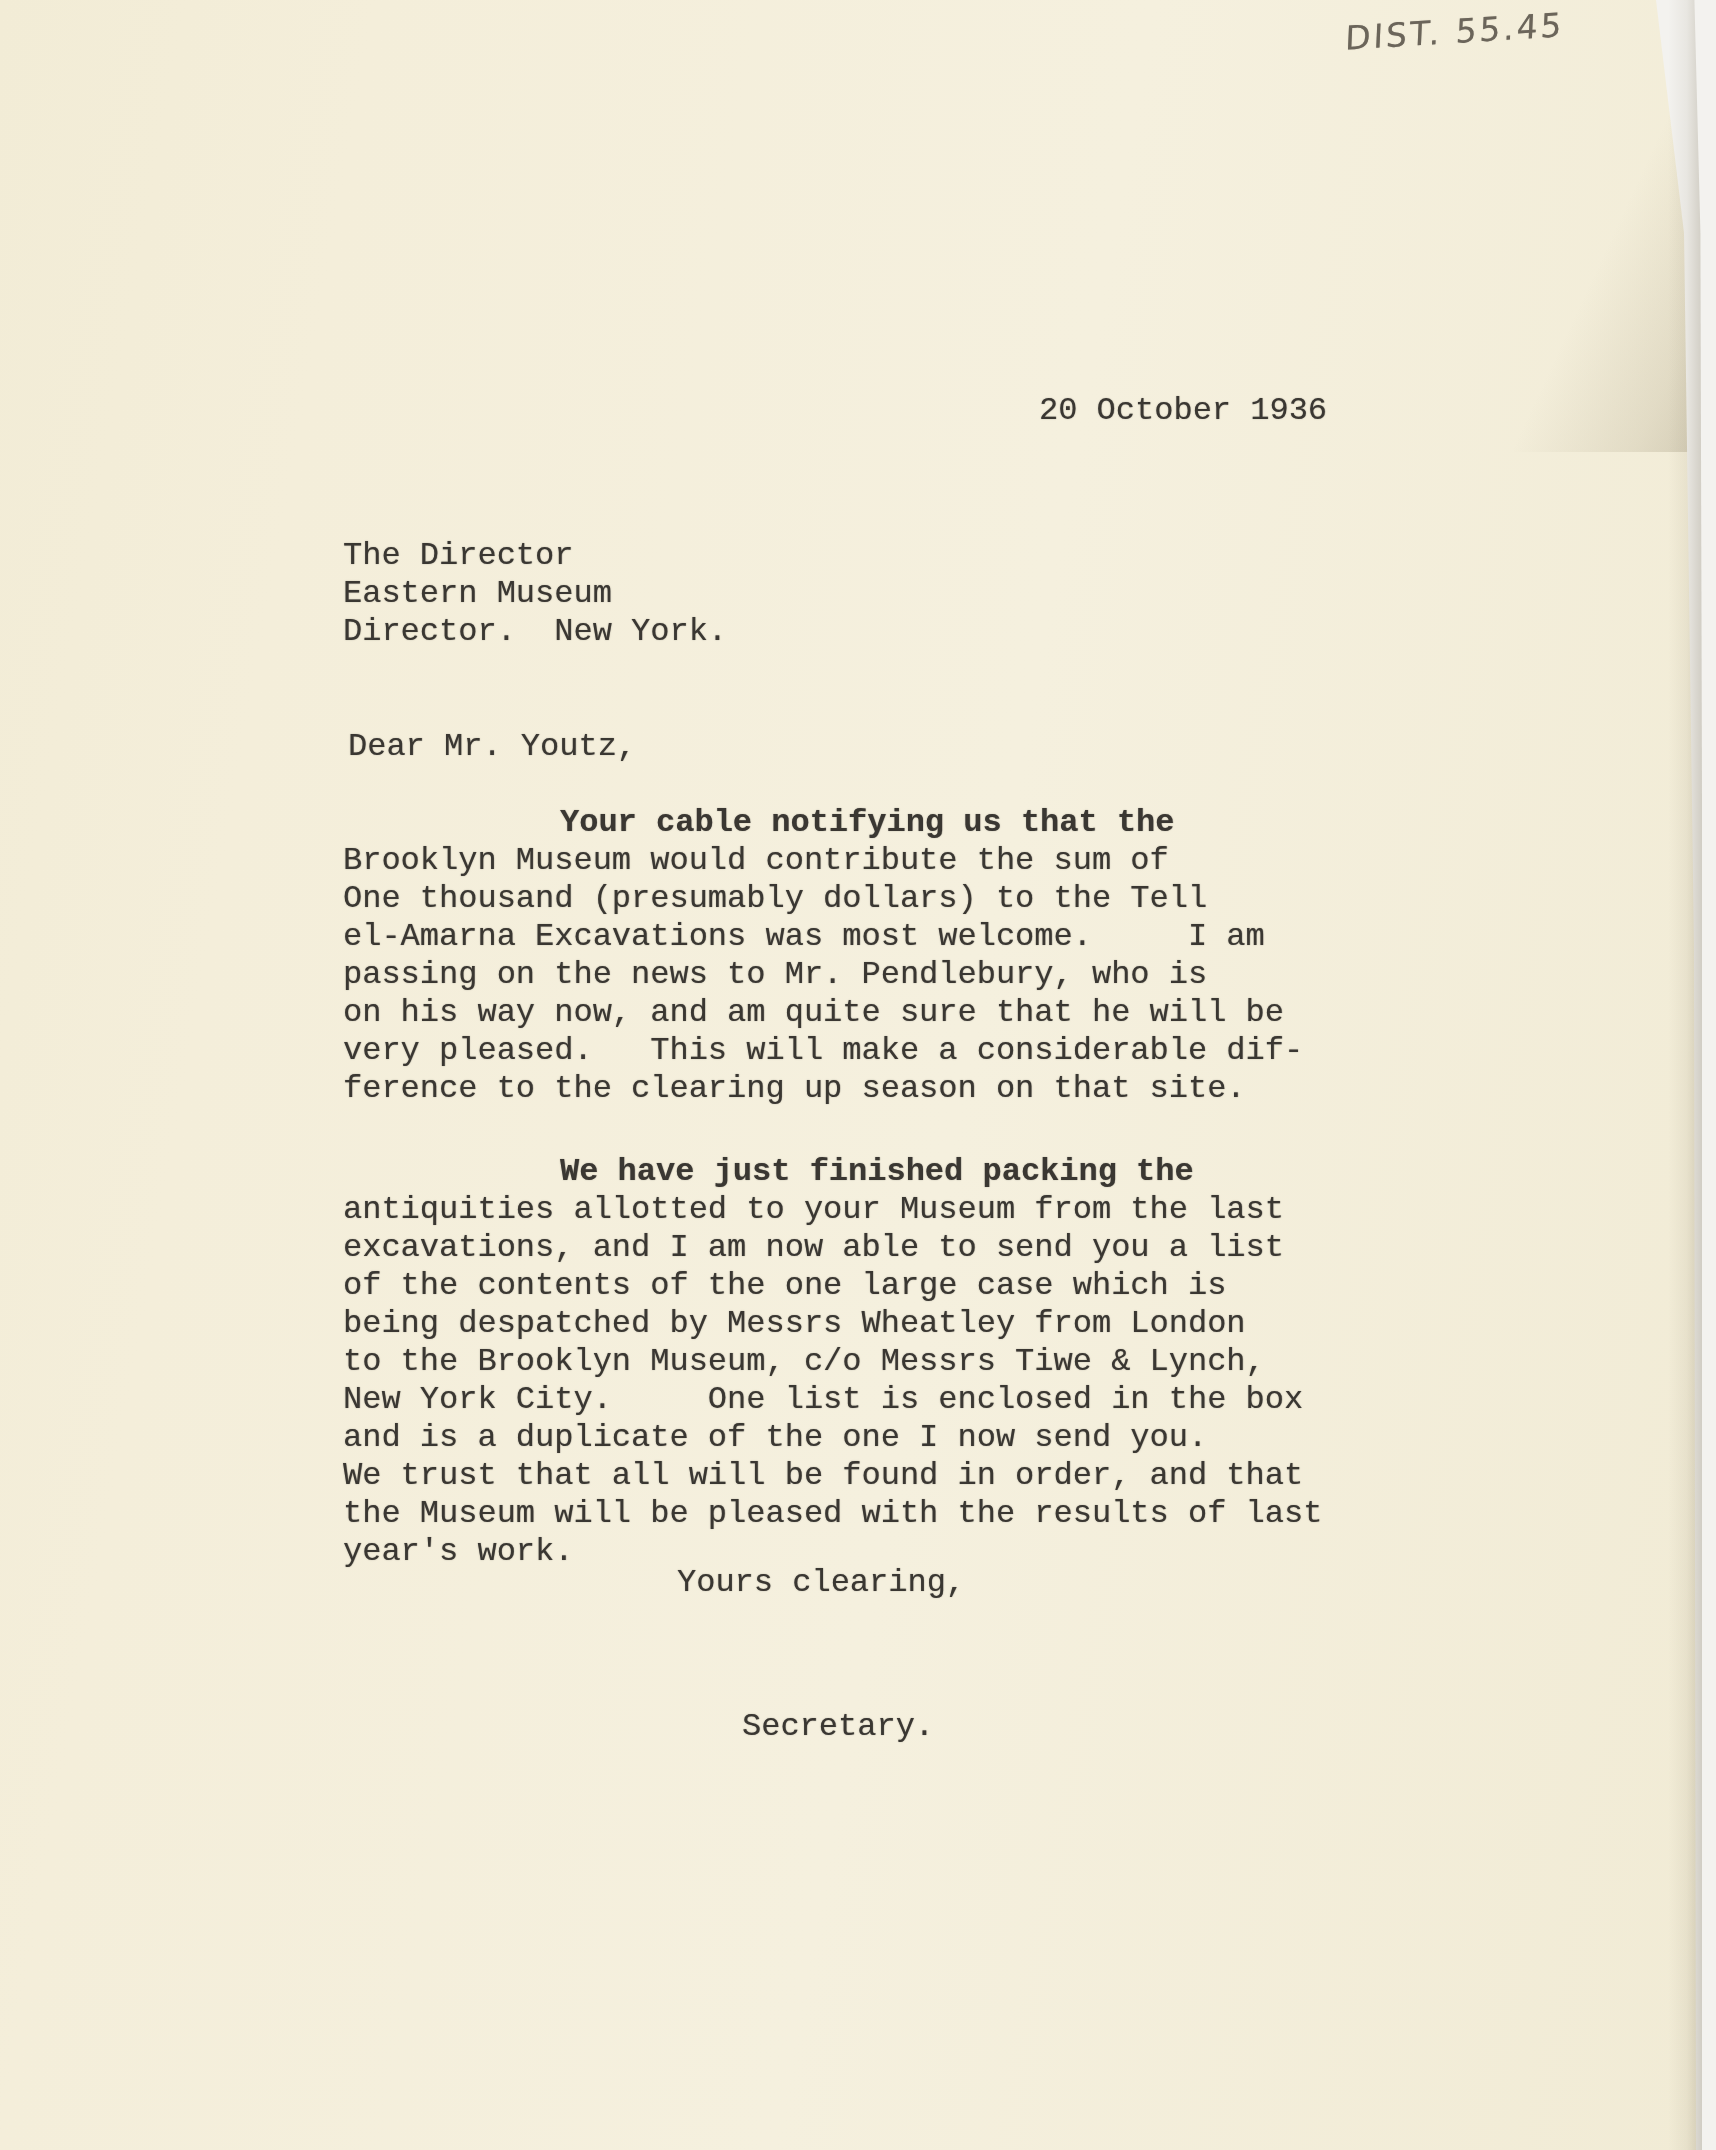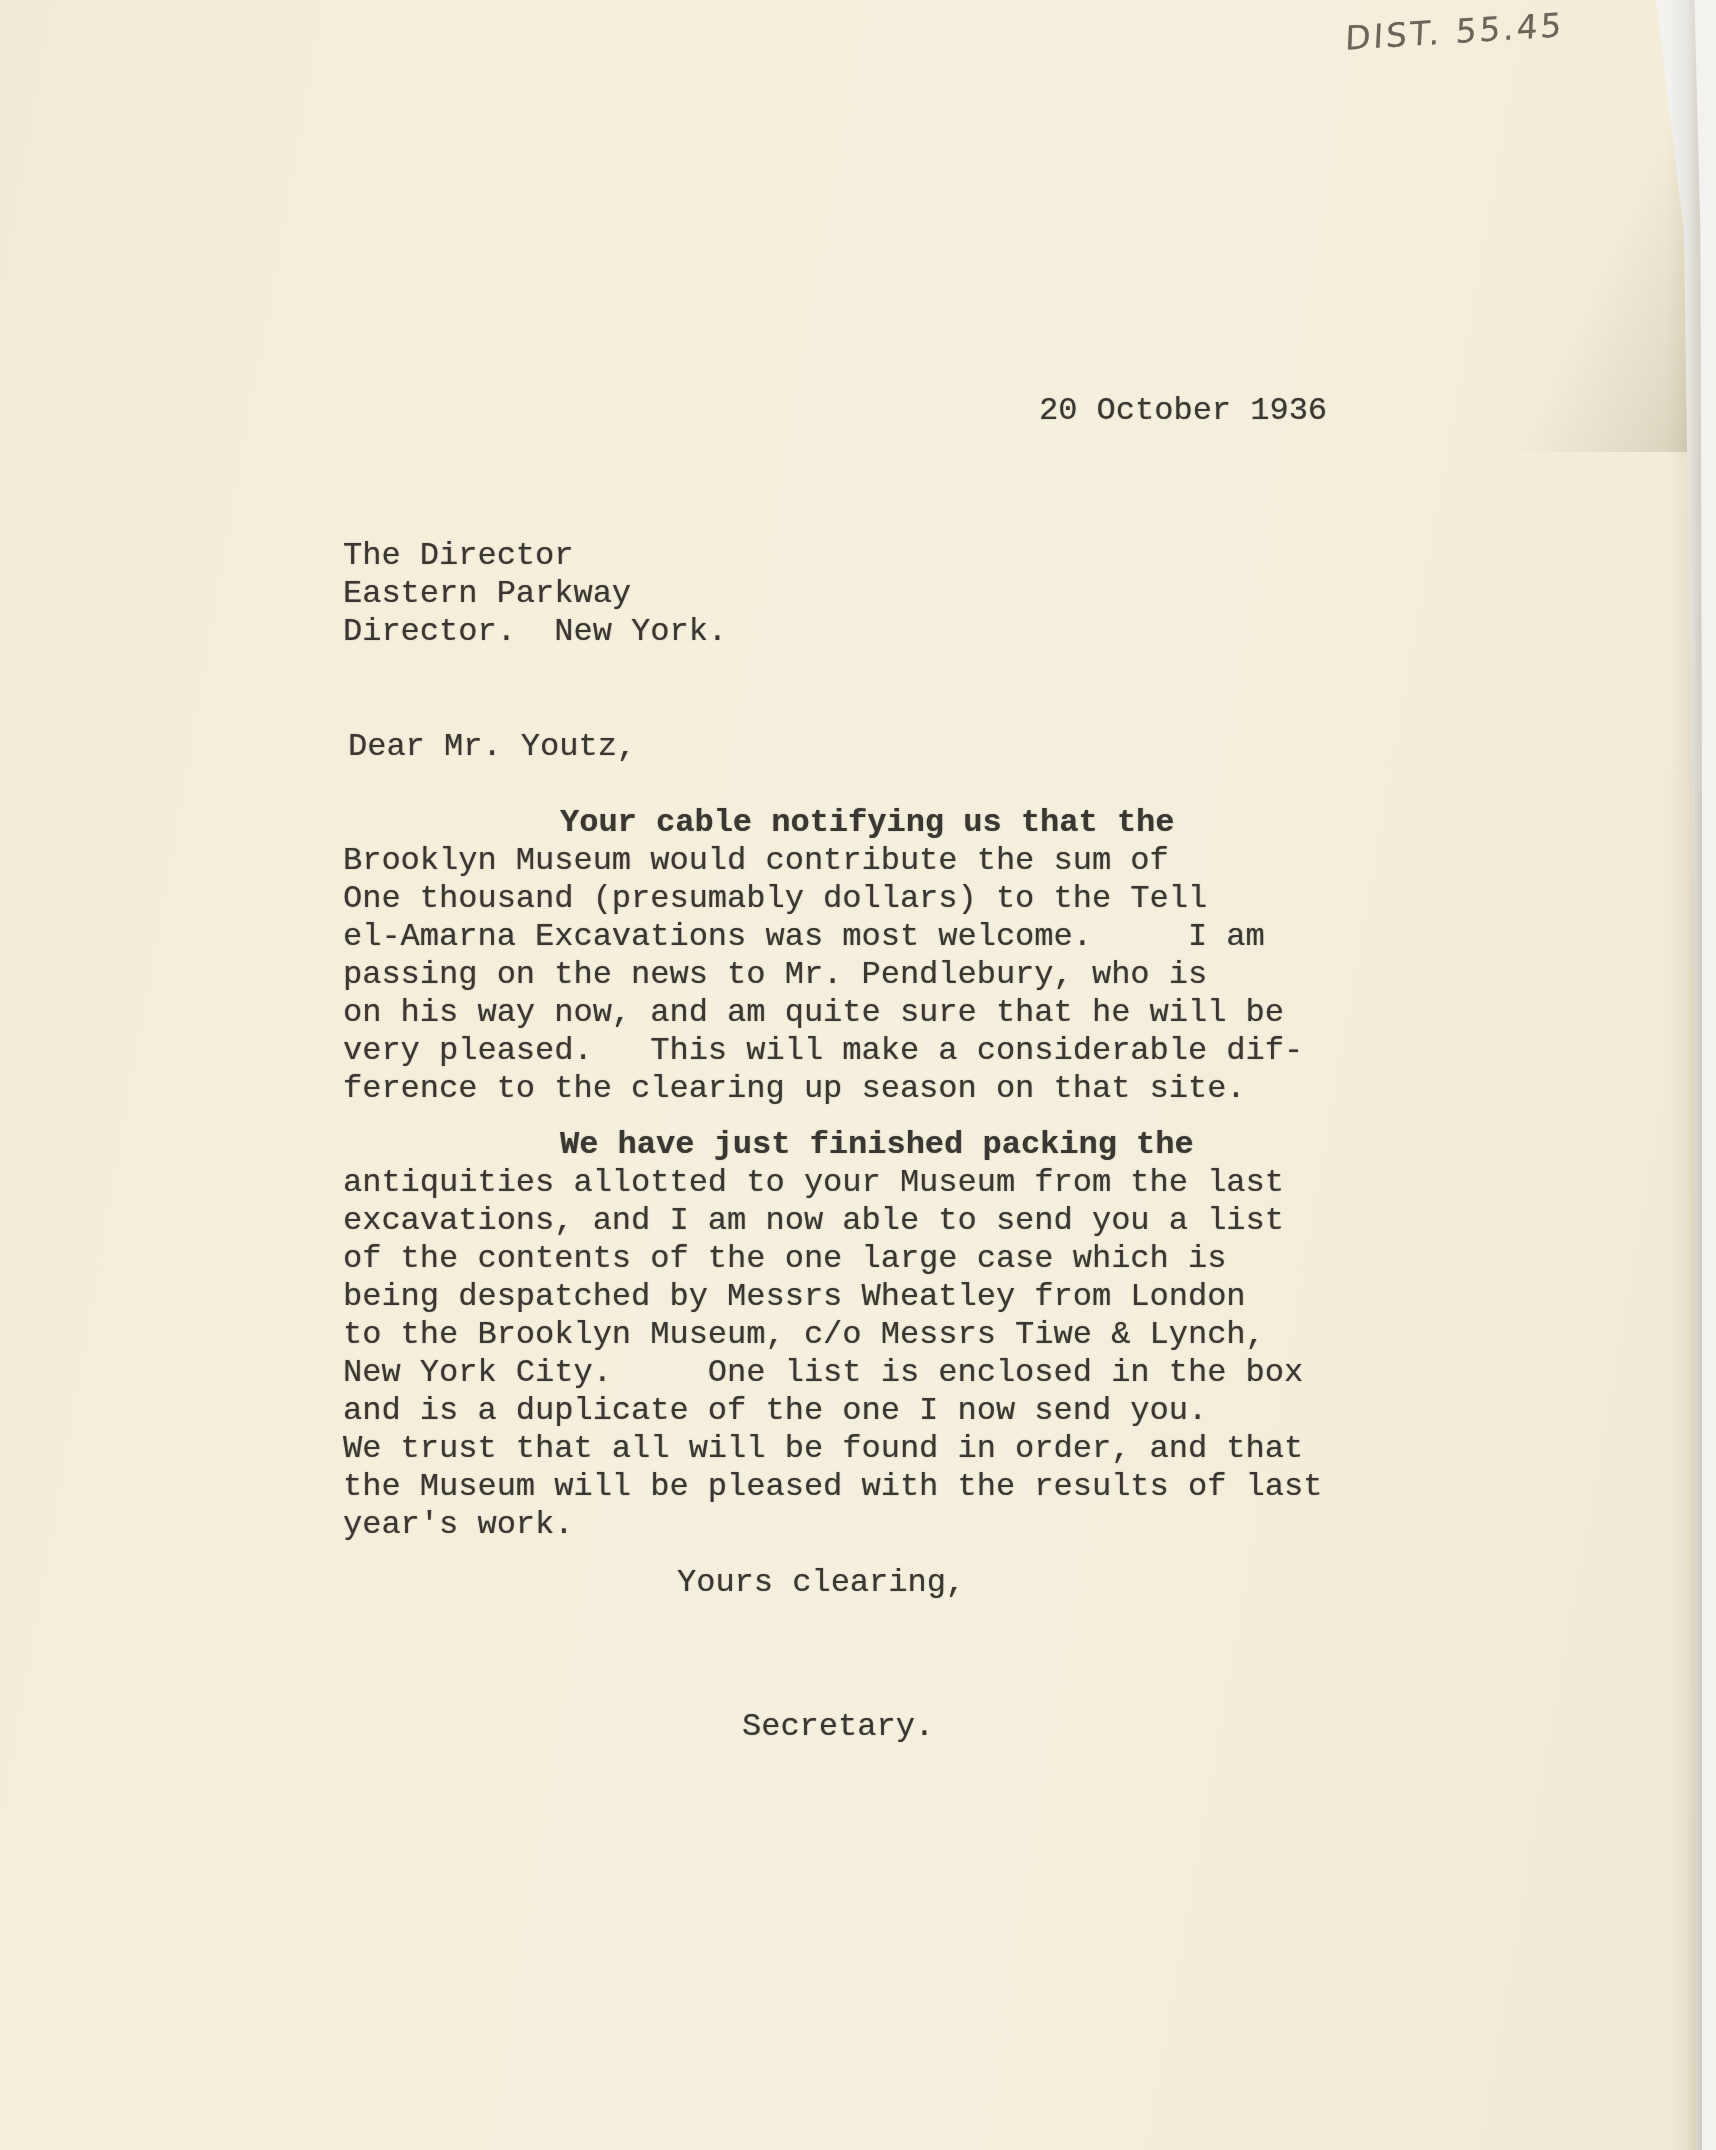--- a/index.html
+++ b/index.html
@@ -39,34 +39,34 @@
     position:absolute;left:1345px;top:11.7px;color:var(--pencil);
     font-family:"DejaVu Sans",sans-serif;font-size:33px;letter-spacing:2.9px;
     transform:rotate(-3.5deg) skewX(-6deg);
     text-shadow:0 0 0.7px rgba(107,101,90,0.55);
     white-space:pre;
   }
   .date-line{left:1039px;top:392px;}
   .address{left:343px;top:537px;}
   .salutation{left:348px;top:728px;}
   .para-1{left:343px;top:804px;}
-  .para-2{left:343px;top:1126px;}
+  .para-2{left:343px;top:1153px;}
   .closing{left:677px;top:1564px;}
   .signature{left:742px;top:1708px;}
 </style>
 </head>
 <body>
 
 <div class="paper">
 
   <div class="annotation">DIST. 55.45</div>
 
   <div class="tw date-line">20 October 1936</div>
 
-  <div class="tw address"><div class="line">The Director</div><div class="line">Eastern Parkway</div><div class="line">Director.  New York.</div></div>
+  <div class="tw address"><div class="line">The Director</div><div class="line">Eastern Museum</div><div class="line">Director.  New York.</div></div>
 
   <div class="tw salutation">Dear Mr. Youtz,</div>
 
   <div class="tw para-1 indent-first"><div class="line">Your cable notifying us that the</div><div class="line">Brooklyn Museum would contribute the sum of</div><div class="line">One thousand (presumably dollars) to the Tell</div><div class="line">el-Amarna Excavations was most welcome.     I am</div><div class="line">passing on the news to Mr. Pendlebury, who is</div><div class="line">on his way now, and am quite sure that he will be</div><div class="line">very pleased.   This will make a considerable dif-</div><div class="line">ference to the clearing up season on that site.</div></div>
 
   <div class="tw para-2 indent-first"><div class="line">We have just finished packing the</div><div class="line">antiquities allotted to your Museum from the last</div><div class="line">excavations, and I am now able to send you a list</div><div class="line">of the contents of the one large case which is</div><div class="line">being despatched by Messrs Wheatley from London</div><div class="line">to the Brooklyn Museum, c/o Messrs Tiwe &amp; Lynch,</div><div class="line">New York City.     One list is enclosed in the box</div><div class="line">and is a duplicate of the one I now send you.</div><div class="line">We trust that all will be found in order, and that</div><div class="line">the Museum will be pleased with the results of last</div><div class="line">year's work.</div></div>
 
   <div class="tw closing">Yours clearing,</div>
 
   <div class="tw signature">Secretary.</div>

